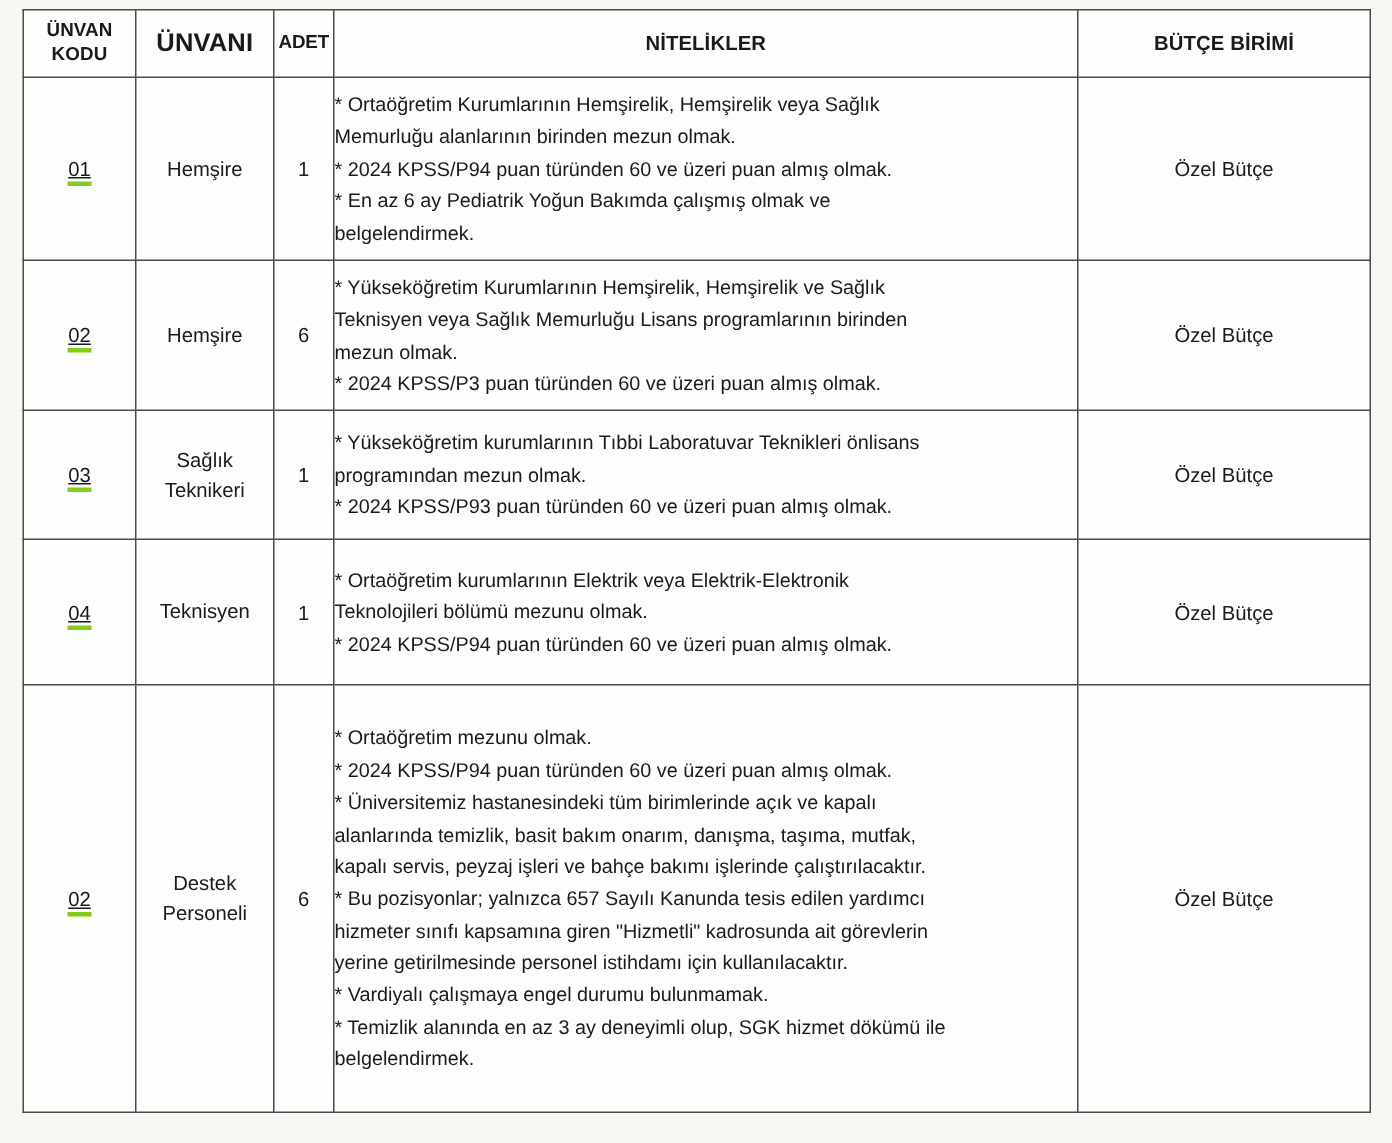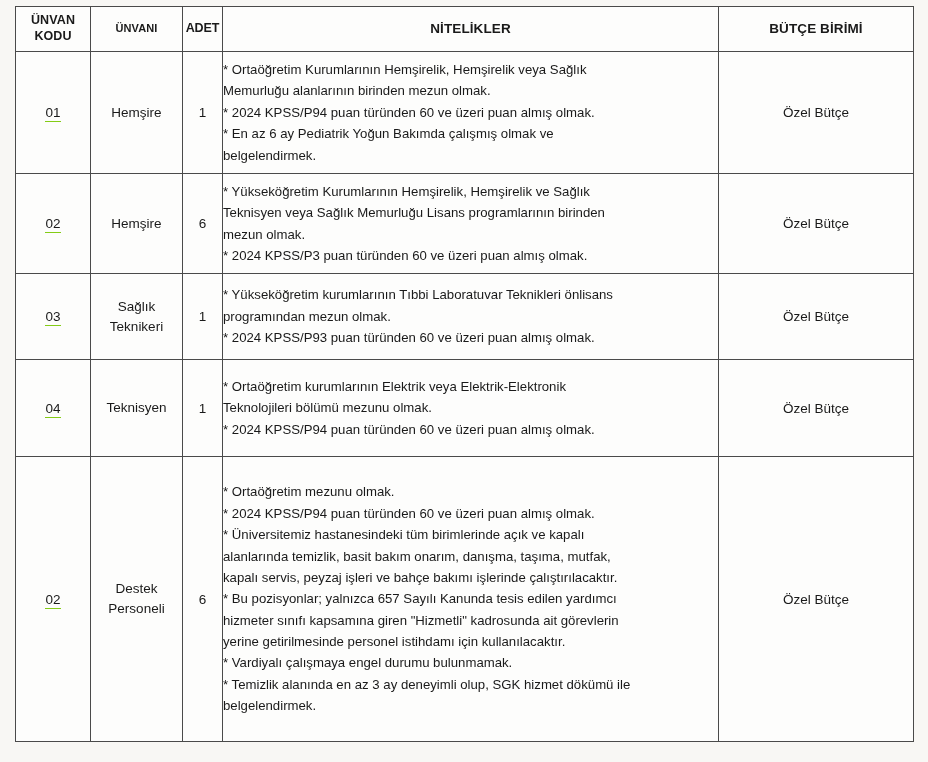--- a/index.html
+++ b/index.html
@@ -56,33 +56,34 @@
   thead th {
     height: 44px;
     font-size: 13.5px;
     font-weight: bold;
     text-align: center;
     letter-spacing: 0.1px;
     line-height: 1.25;
     padding: 2px 3px;
   }
   th.th-kodu { font-size: 12.5px; }
-  th.th-unvani { font-size: 11px; }
+  th.th-unvani { font-size: 17px; }
   th.th-adet { font-size: 12.5px; letter-spacing: -0.1px; margin-top: 29px; }
   th.th-nitelik { font-size: 13.5px; }
   th.th-butce { font-size: 13.5px; }
 
   
   td.cell-kodu {
     text-align: center;
     font-size: 13.5px;
   }
   td.cell-kodu span.code {
-    border-bottom: 1px solid #84cc16;
+    border-bottom: 3px solid #84cc16;
     padding-bottom: 1px;
+    text-decoration: underline;
   }
   td.cell-unvani {
     text-align: center;
     font-size: 13.5px;
     line-height: 1.45;
     padding: 2px 2px;
   }
   td.cell-adet {
     text-align: center;
     font-size: 13.5px;

